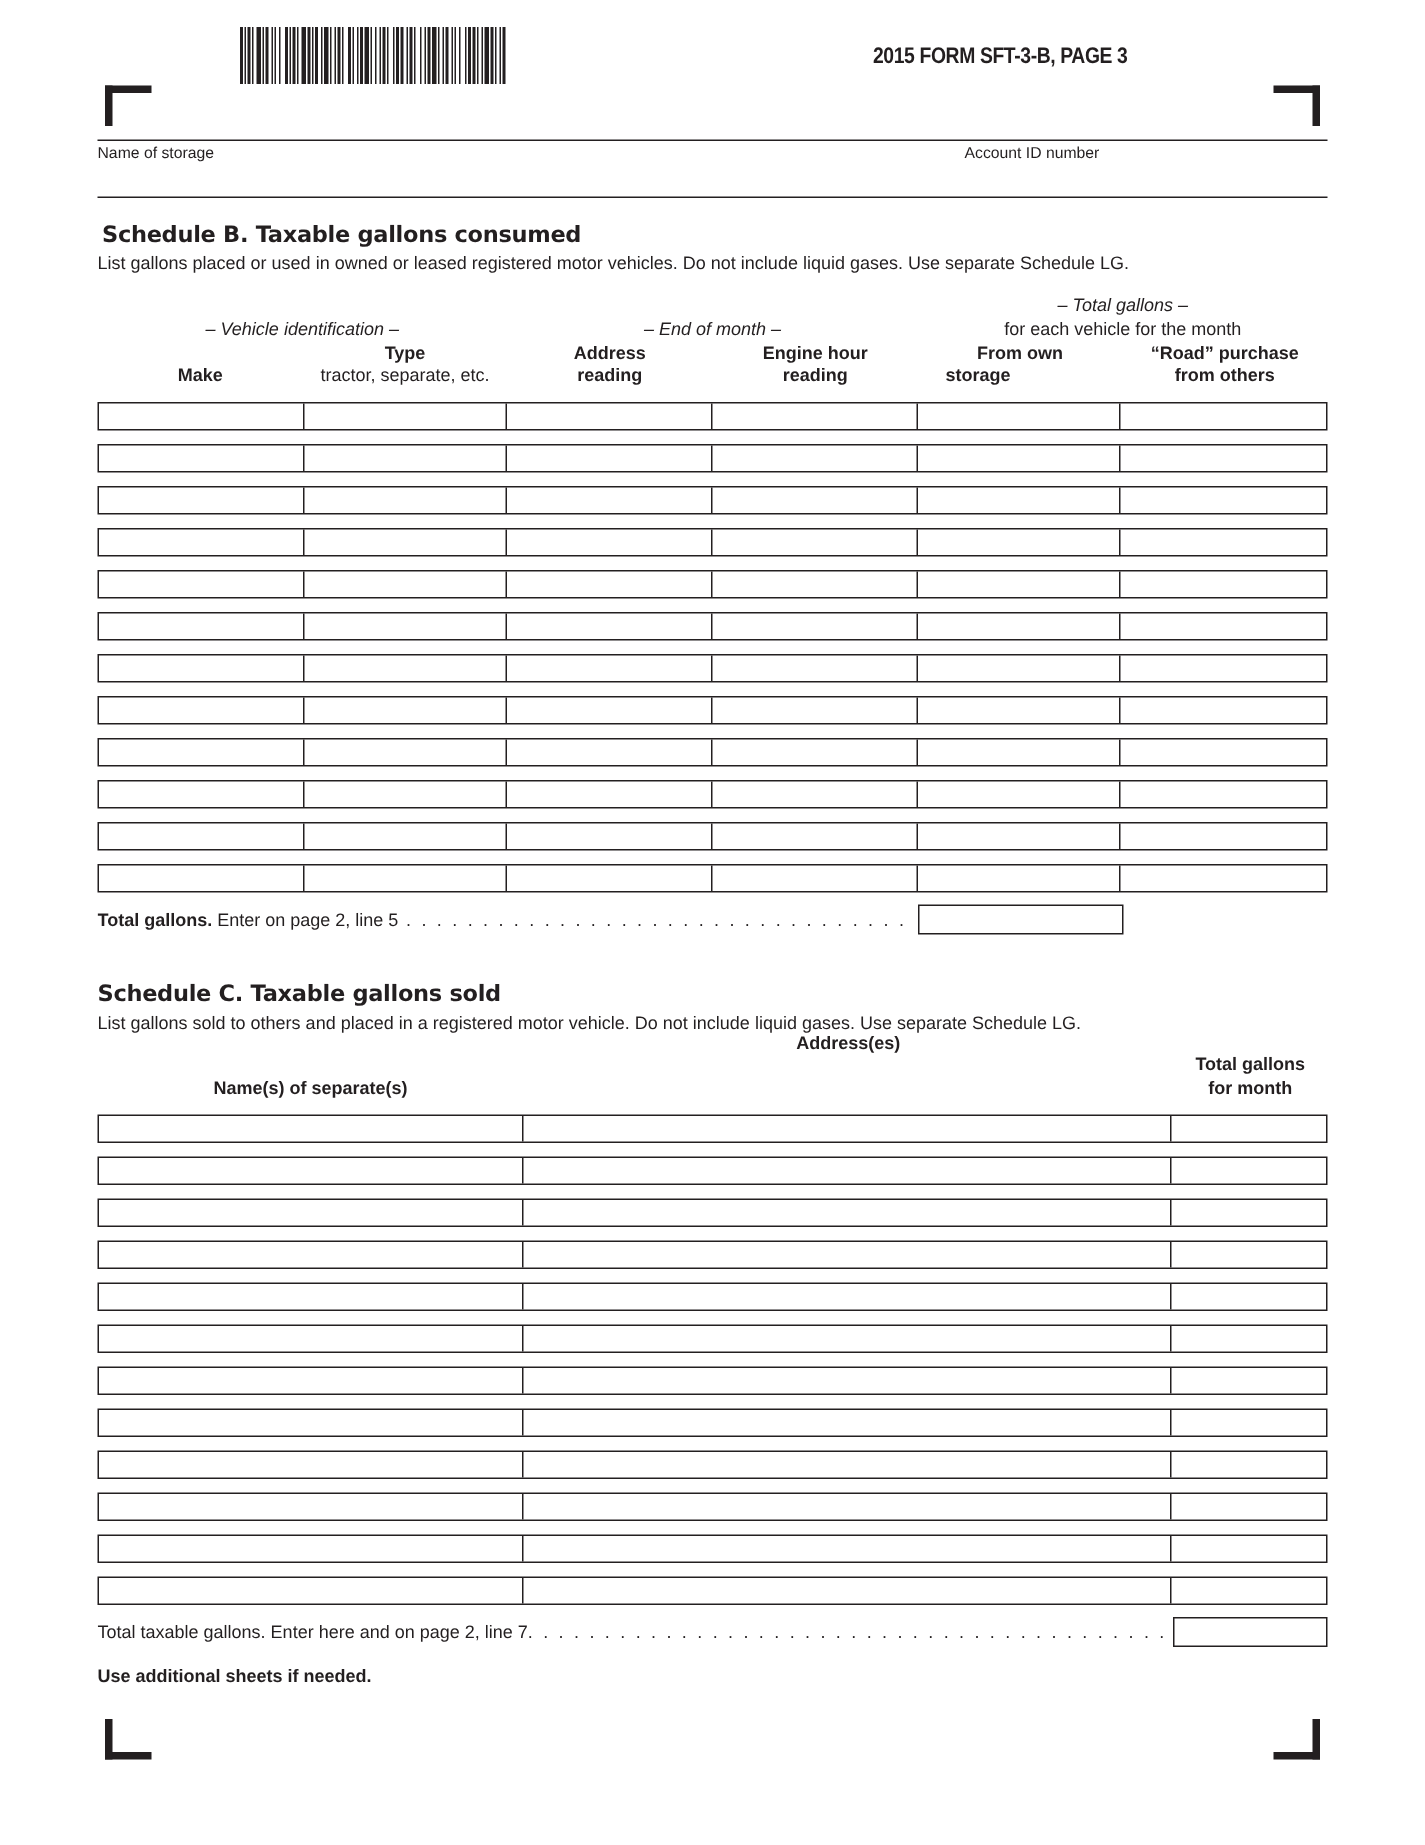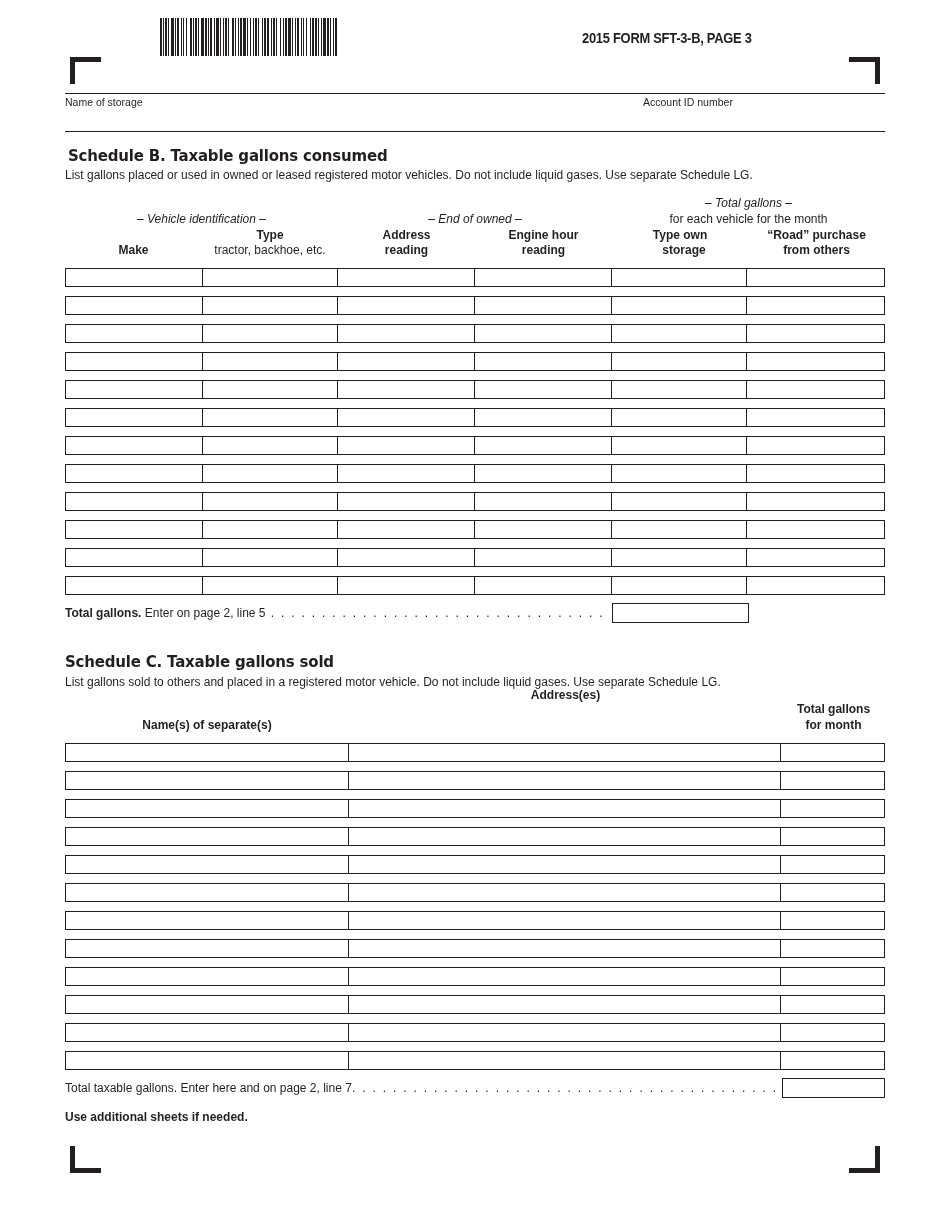--- a/index.html
+++ b/index.html
@@ -166,33 +166,33 @@
 <div class="abs small-label" style="left:65px; top:96px;">Name of storage</div>
 <div class="abs small-label" style="left:643px; top:96px;">Account ID number</div>
 <input class="abs" style="left: 65px; top: 109px; width: 570px; height: 20px; border: none; background: transparent;">
 <input class="abs" style="left: 643px; top: 109px; width: 240px; height: 20px; border: none; background: transparent;">
 <div class="abs hline" style="left:65px; top:131px; width:820px;"></div>
 
 <div class="abs sched-title" style="left:68px; top:147px;">Schedule B. Taxable gallons consumed</div>
 <div class="abs sched-desc" style="left:65px; top:168px;">List gallons placed or used in owned or leased registered motor vehicles. Do not include liquid gases. Use separate Schedule LG.</div>
 
 <div class="abs colhead ital" style="left:65px; width:273px; top:212px;">– Vehicle identification –</div>
-<div class="abs colhead ital" style="left:338px; width:274px; top:212px;">– End of owned –</div>
+<div class="abs colhead ital" style="left:338px; width:274px; top:212px;">– End of month –</div>
 <div class="abs colhead ital" style="left:612px; width:273px; top:196px;">– Total gallons –</div>
 <div class="abs colhead" style="left:612px; width:273px; top:212px;">for each vehicle for the month</div>
 
 <div class="abs colhead bold" style="left:65px; width:137px; top:243px;">Make</div>
 <div class="abs colhead bold" style="left:202px; width:136px; top:228px;">Type</div>
-<div class="abs colhead" style="left:202px; width:136px; top:243px;">tractor, backhoe, etc.</div>
+<div class="abs colhead" style="left:202px; width:136px; top:243px;">tractor, separate, etc.</div>
 <div class="abs colhead bold" style="left:338px; width:137px; top:228px;">Address</div>
 <div class="abs colhead bold" style="left:338px; width:137px; top:243px;">reading</div>
 <div class="abs colhead bold" style="left:475px; width:137px; top:228px;">Engine hour</div>
 <div class="abs colhead bold" style="left:475px; width:137px; top:243px;">reading</div>
-<div class="abs colhead bold" style="left:612px; width:136px; top:228px;">Type own</div>
-<div class="abs colhead bold" style="left:616px; width:136px; top:243px;">storage</div>
+<div class="abs colhead bold" style="left:612px; width:136px; top:228px;">From own</div>
+<div class="abs colhead bold" style="left:584px; width:136px; top:243px;">storage</div>
 <div class="abs colhead bold" style="left:748px; width:137px; top:228px;">“Road” purchase</div>
 <div class="abs colhead bold" style="left:748px; width:137px; top:243px;">from others</div>
 
 <div id="sched-b-rows">
     <div class="row" style="left: 65px; top: 268px; width: 820px;">
       <div style="width: 137px;"></div>
       <div style="width: 136px;"></div>
       <div style="width: 137px;"></div>
       <div style="width: 137px;"></div>
       <div style="width: 136px;"></div>

